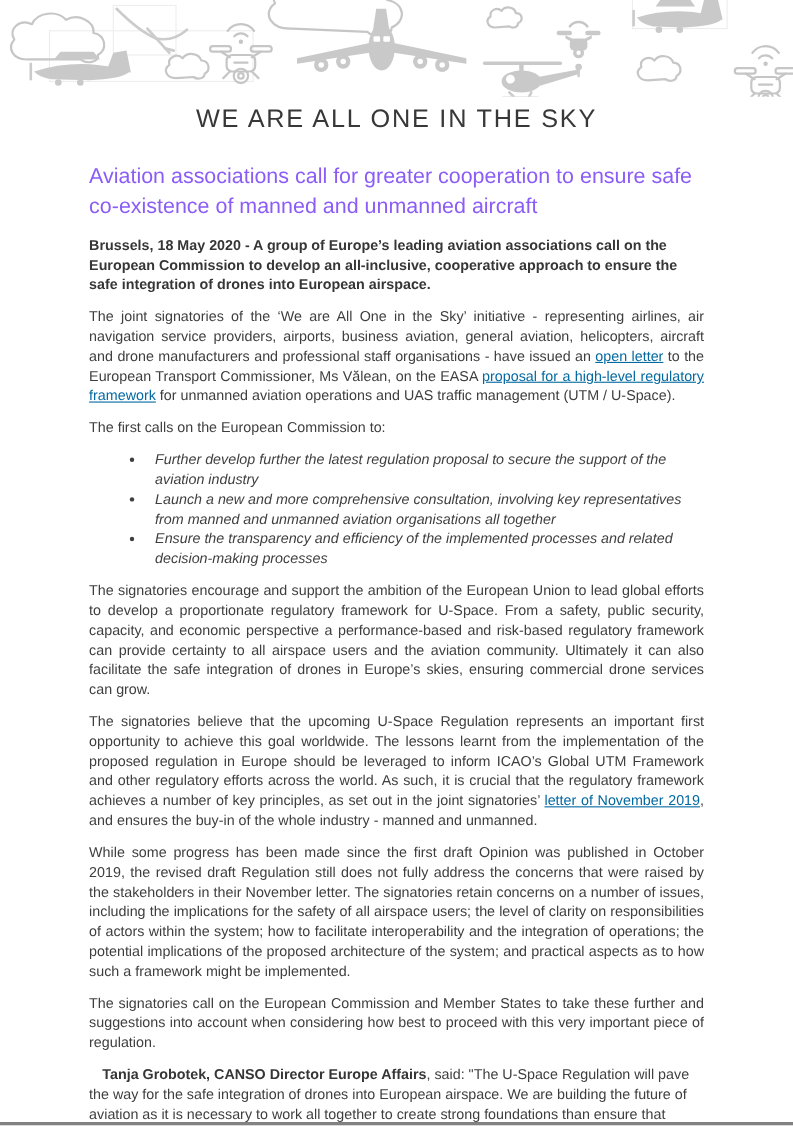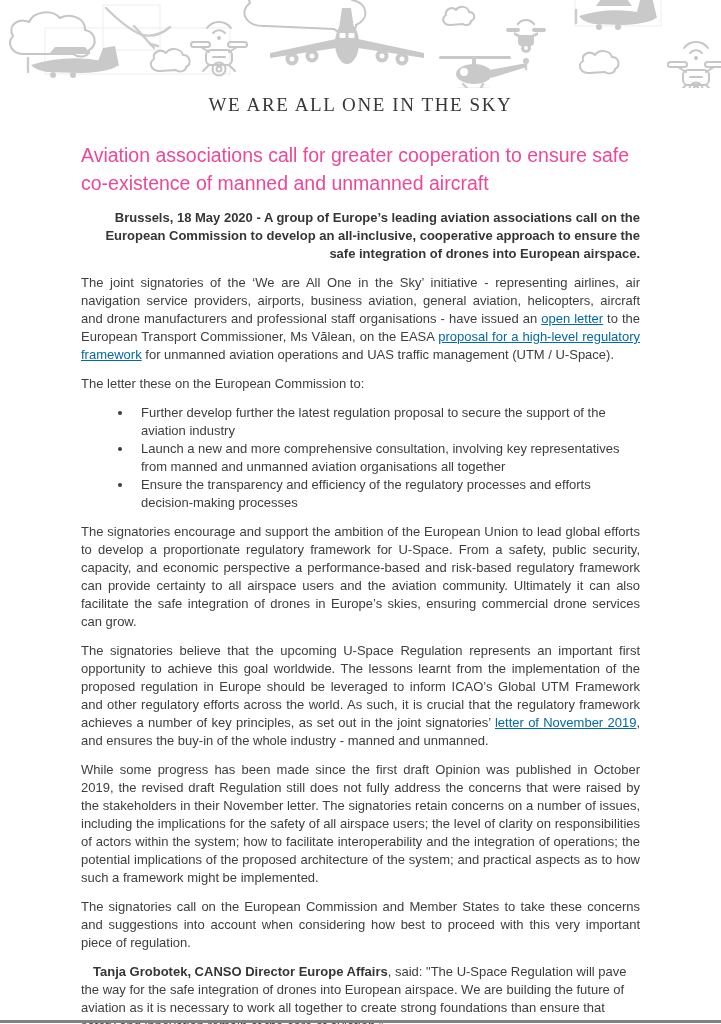--- a/index.html
+++ b/index.html
@@ -13,54 +13,54 @@
     color: #3e3e3e;
     overflow: hidden;
   }
   .header-illustration {
     width: 721px;
     height: 88px;
     overflow: hidden;
   }
   .page-title {
     text-align: center;
-    font-size: 19px;
+    font-size: 23px;
     letter-spacing: 1.6px;
     color: #383838;
     font-weight: 400;
     margin-top: 6px;
     margin-bottom: 25px;
-    font-family: Liberation Serif, serif;
   }
   .content {
     padding: 0 81px;
   }
   .article-heading {
     font-size: 19.5px;
     line-height: 28px;
     font-weight: 400;
-    color: #ec4899;
+    color: #8b5cf6;
     margin-bottom: 12px;
   }
   p {
     font-size: 13px;
     line-height: 18px;
     margin-bottom: 11px;
     color: #3e3e3e;
   }
-  p.bold { font-weight: bold; color: #363636; text-align: right; }
+  p.bold { font-weight: bold; color: #363636; }
   p.justify { text-align: justify; }
   a.doc-link {
     color: #0369a1;
     text-decoration: underline;
     cursor: pointer;
   }
   ul.calls-list {
     margin: 0 0 11px 0;
     padding-left: 52px;
+    font-style: italic;
   }
   ul.calls-list li {
     font-size: 13px;
     line-height: 18px;
     padding-left: 8px;
     color: #3e3e3e;
   }
   .quote-lead { font-weight: bold; color: #363636; margin-left: 12px; }
   .bottom-bar {
     position: absolute;
@@ -203,33 +203,33 @@
 <div class="page-title">WE ARE ALL ONE IN THE SKY</div>
 
 <div class="content">
 
   <div class="article-heading">Aviation associations call for greater cooperation to ensure safe co-existence of manned and unmanned aircraft</div>
 
   <p class="bold">Brussels, 18 May 2020 - A group of Europe’s leading aviation associations call on the European Commission to develop an all-inclusive, cooperative approach to ensure the safe integration of drones into European airspace.</p>
 
   <p class="justify"><span>The joint signatories of the ‘We are All One in the Sky’ initiative - representing airlines, air navigation service providers, airports, business aviation, general aviation, helicopters, aircraft and drone manufacturers and professional staff organisations - have issued an </span><a class="doc-link">open letter</a><span> to the European Transport Commissioner, Ms Vălean, on the EASA </span><a class="doc-link">proposal for a high-level regulatory framework</a><span> for unmanned aviation operations and UAS traffic management (UTM / U-Space).</span></p>
 
-  <p>The letter these on the European Commission to:</p>
+  <p>The first calls on the European Commission to:</p>
 
   <ul class="calls-list">
     <li>Further develop further the latest regulation proposal to secure the support of the aviation industry</li>
     <li>Launch a new and more comprehensive consultation, involving key representatives from manned and unmanned aviation organisations all together</li>
-    <li>Ensure the transparency and efficiency of the regulatory processes and efforts decision-making processes</li>
+    <li>Ensure the transparency and efficiency of the implemented processes and related decision-making processes</li>
   </ul>
 
   <p class="justify">The signatories encourage and support the ambition of the European Union to lead global efforts to develop a proportionate regulatory framework for U-Space. From a safety, public security, capacity, and economic perspective a performance-based and risk-based regulatory framework can provide certainty to all airspace users and the aviation community. Ultimately it can also facilitate the safe integration of drones in Europe’s skies, ensuring commercial drone services can grow.</p>
 
   <p class="justify"><span>The signatories believe that the upcoming U-Space Regulation represents an important first opportunity to achieve this goal worldwide. The lessons learnt from the implementation of the proposed regulation in Europe should be leveraged to inform ICAO’s Global UTM Framework and other regulatory efforts across the world. As such, it is crucial that the regulatory framework achieves a number of key principles, as set out in the joint signatories’ </span><a class="doc-link">letter of November 2019</a><span>, and ensures the buy-in of the whole industry - manned and unmanned.</span></p>
 
   <p class="justify">While some progress has been made since the first draft Opinion was published in October 2019, the revised draft Regulation still does not fully address the concerns that were raised by the stakeholders in their November letter.  The signatories retain concerns on a number of issues, including the implications for the safety of all airspace users; the level of clarity on responsibilities of actors within the system; how to facilitate interoperability and the integration of operations; the potential implications of the proposed architecture of the system; and practical aspects as to how such a framework might be implemented.</p>
 
-  <p class="justify">The signatories call on the European Commission and Member States to take these concerns and suggestions into account when considering how best to proceed with this very important piece of regulation.</p>
+  <p class="justify">The signatories call on the European Commission and Member States to take these further and suggestions into account when considering how best to proceed with this very important piece of regulation.</p>
 
   <p><span class="quote-lead">Tanja Grobotek, CANSO Director Europe Affairs</span><span>, said: "The U-Space Regulation will pave the way for the safe integration of drones into European airspace. We are building the future of aviation as it is necessary to work all together to create strong foundations than ensure that safety and innovation remain at the core of aviation."</span></p>
 
 </div>
 
 <div class="bottom-bar"></div>
 
 </body></html>

